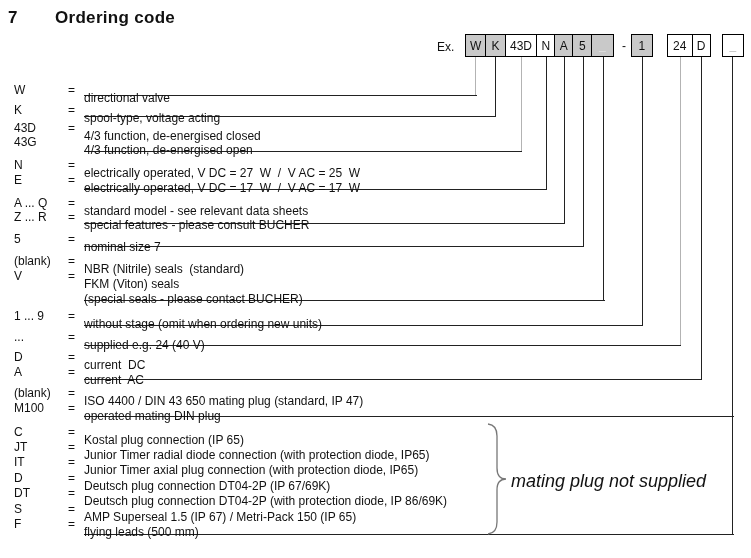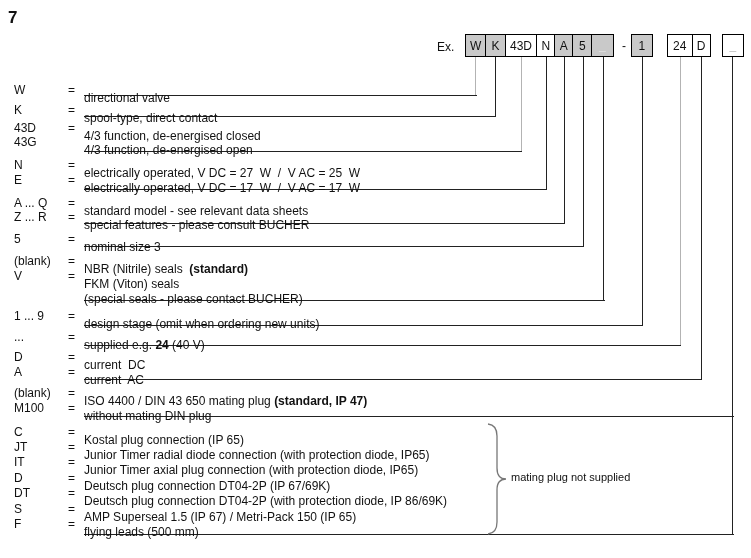--- a/index.html
+++ b/index.html
@@ -22,30 +22,31 @@
   .cbox.ph-fill{color:#ededed;font-weight:bold;}
   .cbox.ph-white{color:#999;font-weight:bold;}
   .sep{left:617px;top:39px;width:14px;text-align:center;font-size:12px;}
   .vl{position:absolute;width:1px;background:#222;}
   .hl{position:absolute;height:1px;background:#222;}
   .muted{background:#b3b3b3;}
   .row{position:absolute;left:14px;height:15px;font-size:12px;line-height:14.5px;white-space:pre;}
   .rc{position:absolute;left:0;top:0;}
   .re{position:absolute;left:54px;top:0;}
   .rd{position:absolute;left:70px;top:8px;}
-  .rd b{font-weight:bold;}
+  .rd b{font-weight:normal;}
   .brace{left:486px;top:423px;}
-  .brace-label{left:511px;top:471px;font-size:11px;white-space:pre;}
+  .brace-label{left:511px;top:471px;font-size:18px;white-space:pre;font-style:italic;}
 </style>
 </head>
 <body>
 
 <div id="page" style="--boxfill: #c9c9c9;">
 
   <span class="abs title-num">7</span>
+  <span class="abs title-text">Ordering code</span>
 
   <span class="abs ex-label">Ex.</span>
   <span class="abs sep">-</span>
 
   <div id="boxes">
       <div class="strip" style="left: 465px;">
         <div class="cbox fill" style="width: 21.5px;">W</div>
         <div class="cbox fill" style="width: 21px;">K</div>
         <div class="cbox" style="width: 33px;">43D</div>
         <div class="cbox" style="width: 19.5px;">N</div>
@@ -84,37 +85,37 @@
       <div class="vl muted" style="left: 679.5px; top: 57px; height: 289px; background: rgb(179, 179, 179);"></div>
       <div class="hl" style="left: 84px; top: 345px; width: 597px; background: rgb(34, 34, 34);"></div>
       <div class="vl" style="left: 700.5px; top: 57px; height: 322.5px; background: rgb(34, 34, 34);"></div>
       <div class="hl" style="left: 84px; top: 378.5px; width: 618px; background: rgb(34, 34, 34);"></div>
       <div class="vl" style="left: 732px; top: 57px; height: 477.5px; background: rgb(34, 34, 34);"></div>
       <div class="hl" style="left: 84px; top: 533.5px; width: 649.5px; background: rgb(34, 34, 34);"></div>
       <div class="hl" style="left: 84px; top: 415.5px; width: 649.5px; background: rgb(34, 34, 34);"></div>
     </div>
   <div id="rows">
       <div class="row" style="top: 83px;"><span class="rc">W</span><span class="re">=</span><span class="rd"><span>directional valve</span></span></div>
-      <div class="row" style="top: 103px;"><span class="rc">K</span><span class="re">=</span><span class="rd"><span>spool-type, direct contact</span></span></div>
+      <div class="row" style="top: 103px;"><span class="rc">K</span><span class="re">=</span><span class="rd"><span>spool-type, voltage acting</span></span></div>
       <div class="row" style="top: 120.5px;"><span class="rc">43D</span><span class="re">=</span><span class="rd"><span>4/3 function, de-energised closed</span></span></div>
       <div class="row" style="top: 134.5px;"><span class="rc">43G</span><span class="re"></span><span class="rd"><span>4/3 function, de-energised open</span></span></div>
       <div class="row" style="top: 158px;"><span class="rc">N</span><span class="re">=</span><span class="rd"><span>electrically operated, V DC = 27  W  /  V AC = 25  W</span></span></div>
       <div class="row" style="top: 172.5px;"><span class="rc">E</span><span class="re">=</span><span class="rd"><span>electrically operated, V DC = 17  W  /  V AC = 17  W</span></span></div>
       <div class="row" style="top: 195.5px;"><span class="rc">A ... Q</span><span class="re">=</span><span class="rd"><span>standard model - see relevant data sheets</span></span></div>
       <div class="row" style="top: 209.5px;"><span class="rc">Z ... R</span><span class="re">=</span><span class="rd"><span>special features - please consult BUCHER</span></span></div>
-      <div class="row" style="top: 231.5px;"><span class="rc">5</span><span class="re">=</span><span class="rd"><span>nominal size 3</span></span></div>
+      <div class="row" style="top: 231.5px;"><span class="rc">5</span><span class="re">=</span><span class="rd"><span>nominal size 7</span></span></div>
       <div class="row" style="top: 253.5px;"><span class="rc">(blank)</span><span class="re">=</span><span class="rd"><span>NBR (Nitrile) seals  </span><b>(standard)</b></span></div>
       <div class="row" style="top: 268.5px;"><span class="rc">V</span><span class="re">=</span><span class="rd"><span>FKM (Viton) seals</span></span></div>
       <div class="row" style="top: 283.5px;"><span class="rc"></span><span class="re"></span><span class="rd"><span>(special seals - please contact BUCHER)</span></span></div>
-      <div class="row" style="top: 308.5px;"><span class="rc">1 ... 9</span><span class="re">=</span><span class="rd"><span>design stage (omit when ordering new units)</span></span></div>
+      <div class="row" style="top: 308.5px;"><span class="rc">1 ... 9</span><span class="re">=</span><span class="rd"><span>without stage (omit when ordering new units)</span></span></div>
       <div class="row" style="top: 329.5px;"><span class="rc">...</span><span class="re">=</span><span class="rd"><span>supplied e.g. </span><b>24</b><span> (40 V)</span></span></div>
       <div class="row" style="top: 349.5px;"><span class="rc">D</span><span class="re">=</span><span class="rd"><span>current  DC</span></span></div>
       <div class="row" style="top: 364.5px;"><span class="rc">A</span><span class="re">=</span><span class="rd"><span>current  AC</span></span></div>
       <div class="row" style="top: 385.5px;"><span class="rc">(blank)</span><span class="re">=</span><span class="rd"><span>ISO 4400 / DIN 43 650 mating plug </span><b>(standard, IP 47)</b></span></div>
-      <div class="row" style="top: 400.5px;"><span class="rc">M100</span><span class="re">=</span><span class="rd"><span>without mating DIN plug</span></span></div>
+      <div class="row" style="top: 400.5px;"><span class="rc">M100</span><span class="re">=</span><span class="rd"><span>operated mating DIN plug</span></span></div>
       <div class="row" style="top: 424.5px;"><span class="rc">C</span><span class="re">=</span><span class="rd"><span>Kostal plug connection (IP 65)</span></span></div>
       <div class="row" style="top: 440px;"><span class="rc">JT</span><span class="re">=</span><span class="rd"><span>Junior Timer radial diode connection (with protection diode, IP65)</span></span></div>
       <div class="row" style="top: 455px;"><span class="rc">IT</span><span class="re">=</span><span class="rd"><span>Junior Timer axial plug connection (with protection diode, IP65)</span></span></div>
       <div class="row" style="top: 470.5px;"><span class="rc">D</span><span class="re">=</span><span class="rd"><span>Deutsch plug connection DT04-2P (IP 67/69K)</span></span></div>
       <div class="row" style="top: 486px;"><span class="rc">DT</span><span class="re">=</span><span class="rd"><span>Deutsch plug connection DT04-2P (with protection diode, IP 86/69K)</span></span></div>
       <div class="row" style="top: 501.5px;"><span class="rc">S</span><span class="re">=</span><span class="rd"><span>AMP Superseal 1.5 (IP 67) / Metri-Pack 150 (IP 65)</span></span></div>
       <div class="row" style="top: 517px;"><span class="rc">F</span><span class="re">=</span><span class="rd"><span>flying leads (500 mm)</span></span></div>
     </div>
 
   <svg class="abs brace" width="22" height="112" viewBox="0 0 22 112">

